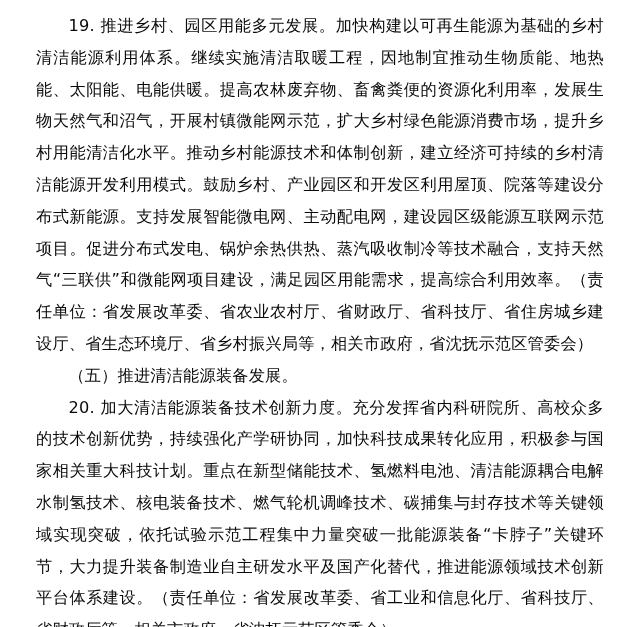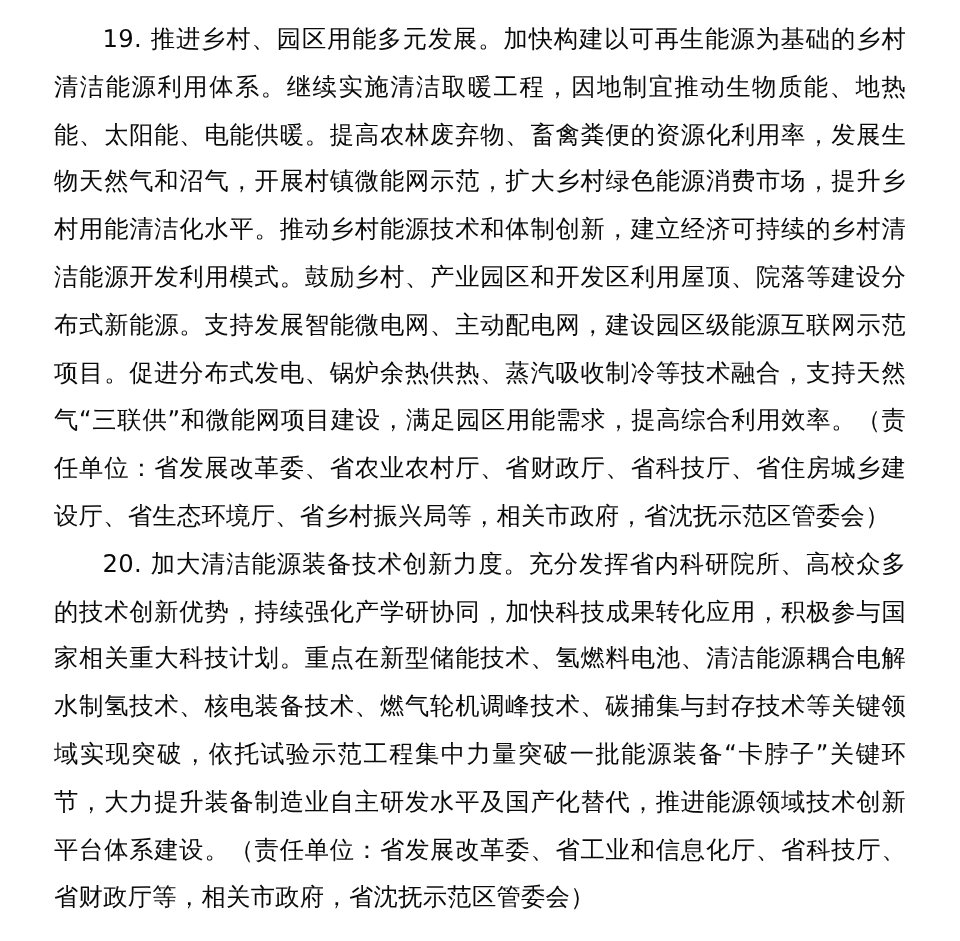--- a/index.html
+++ b/index.html
@@ -35,14 +35,15 @@
   }
   .para + .para {
     margin-top: 0px;
   }
 </style>
 </head>
 <body>
 
 <div class="page">
   <p class="para indent">19. 推进乡村、园区用能多元发展。加快构建以可再生能源为基础的乡村清洁能源利用体系。继续实施清洁取暖工程，因地制宜推动生物质能、地热能、太阳能、电能供暖。提高农林废弃物、畜禽粪便的资源化利用率，发展生物天然气和沼气，开展村镇微能网示范，扩大乡村绿色能源消费市场，提升乡村用能清洁化水平。推动乡村能源技术和体制创新，建立经济可持续的乡村清洁能源开发利用模式。鼓励乡村、产业园区和开发区利用屋顶、院落等建设分布式新能源。支持发展智能微电网、主动配电网，建设园区级能源互联网示范项目。促进分布式发电、锅炉余热供热、蒸汽吸收制冷等技术融合，支持天然气“三联供”和微能网项目建设，满足园区用能需求，提高综合利用效率。（责任单位：省发展改革委、省农业农村厅、省财政厅、省科技厅、省住房城乡建设厅、省生态环境厅、省乡村振兴局等，相关市政府，省沈抚示范区管委会）</p>
+  <p class="para indent">（五）推进清洁能源装备发展。</p>
   <p class="para indent">20. 加大清洁能源装备技术创新力度。充分发挥省内科研院所、高校众多的技术创新优势，持续强化产学研协同，加快科技成果转化应用，积极参与国家相关重大科技计划。重点在新型储能技术、氢燃料电池、清洁能源耦合电解水制氢技术、核电装备技术、燃气轮机调峰技术、碳捕集与封存技术等关键领域实现突破，依托试验示范工程集中力量突破一批能源装备“卡脖子”关键环节，大力提升装备制造业自主研发水平及国产化替代，推进能源领域技术创新平台体系建设。（责任单位：省发展改革委、省工业和信息化厅、省科技厅、省财政厅等，相关市政府，省沈抚示范区管委会）</p>
 </div>
 
 </body></html>

